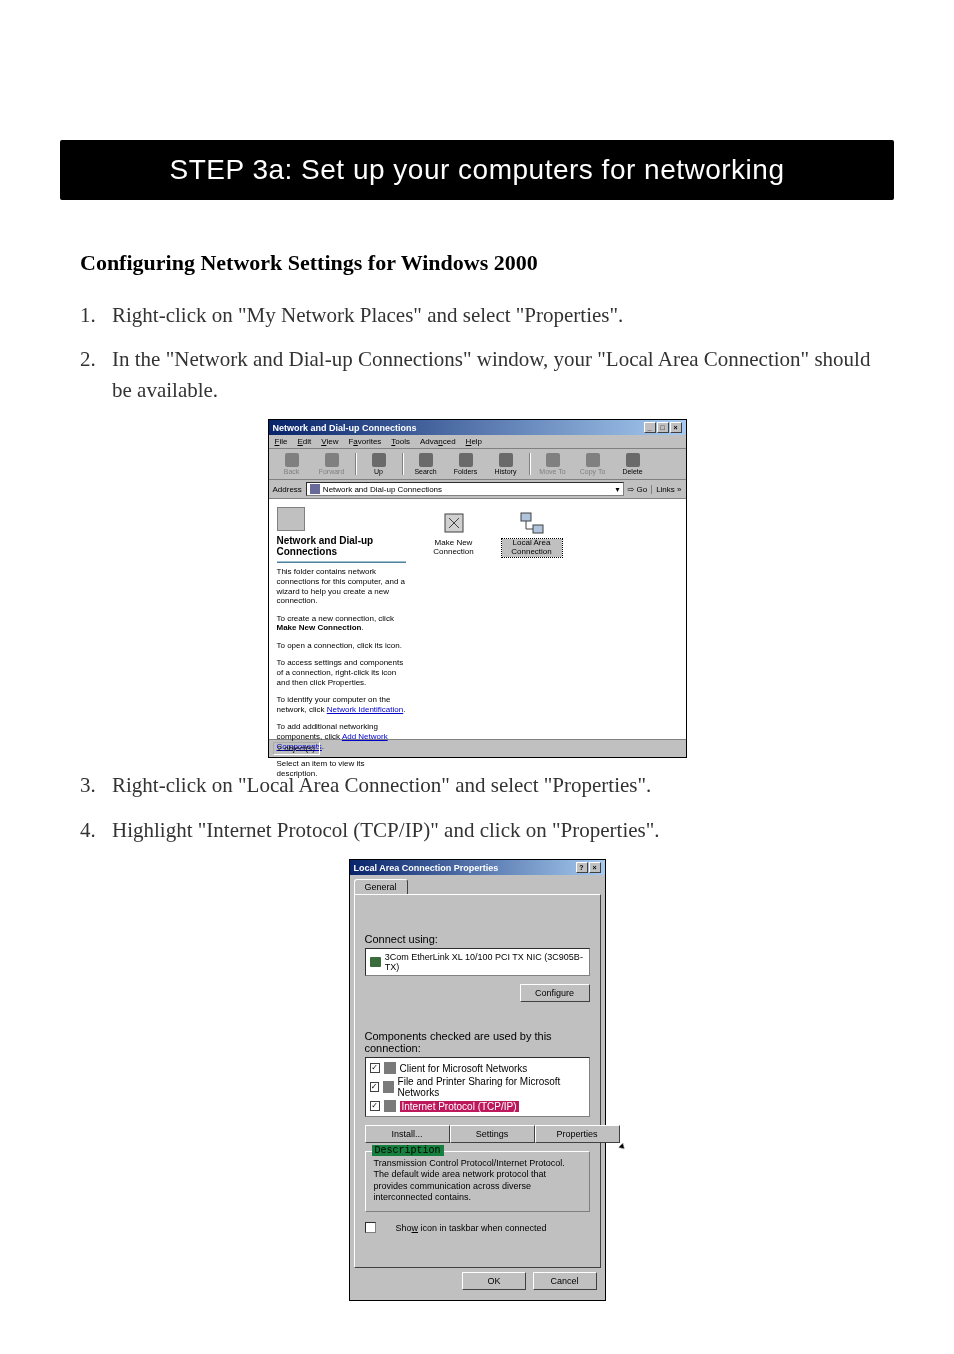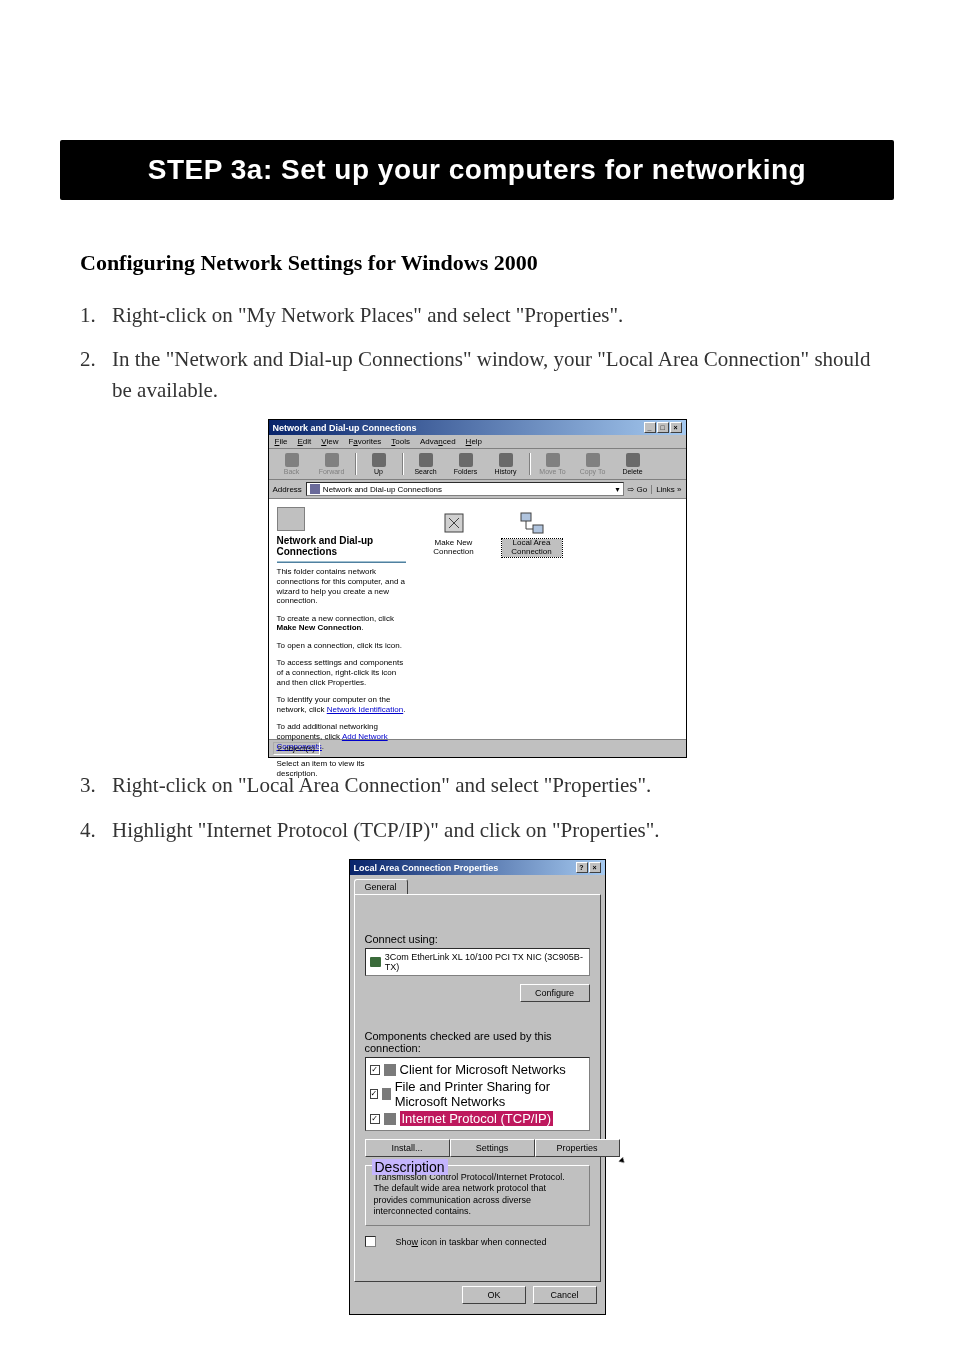--- a/index.html
+++ b/index.html
@@ -15,21 +15,21 @@
       background: #000;
       color: #fff;
       margin: 0 -20px 50px -20px;
       padding: 14px 0;
       text-align: center;
       border-radius: 2px;
     }
     .banner span {
       font-family: 'Trebuchet MS', Arial, sans-serif;
       font-size: 28px;
-      font-weight: 700;
+      font-weight: 400;
       letter-spacing: 0.5px;
     }
     h2 {
       font-size: 22px;
       font-weight: bold;
       margin-bottom: 24px;
     }
     ol {
       list-style: none;
       counter-reset: steps;
@@ -155,29 +155,29 @@
     .cfg-row { text-align:right; margin-bottom:6px; }
     .w2k-btn {
       display:inline-block; min-width:70px; padding:3px 8px;
       background:#c0c0c0;
       border:1px solid #fff; border-right-color:#404040; border-bottom-color:#404040;
       font-size:9px; text-align:center;
     }
     .comp-list {
       background:#fff; border:1px inset #808080; padding:3px 2px; margin-bottom:8px;
     }
-    .comp-item { display:flex; align-items:center; gap:4px; padding:1px 2px; font-size:13px; }
+    .comp-item { display:flex; align-items:center; gap:4px; padding:1px 2px; font-size:10px; }
     .comp-item .chk { width:10px; height:10px; background:#fff; border:1px solid #404040; display:flex; align-items:center; justify-content:center; }
     .comp-item .chk::after { content:"✓"; font-size:8px; line-height:1; color:#000; }
     .comp-item .ci-ico { width:12px; height:12px; background:#7a7a7a; }
     .comp-item.sel .ci-lbl { background:#be185d; color:#fff; padding:0 2px; }
     .btn-row3 { display:flex; justify-content:space-between; margin-bottom:8px; }
     .btn-row3 .w2k-btn { min-width:85px; }
     .groupbox { border:1px solid #808080; border-top-color:#fff; border-left-color:#fff; padding:6px 8px 8px; position:relative; margin-bottom:10px;}
-    .groupbox .gtitle { position:absolute; top:-7px; left:6px; background:#c4b5fd; padding:0 3px; font-size:14px;}
+    .groupbox .gtitle { position:absolute; top:-7px; left:6px; background:#15803d; padding:0 3px; font-size:10px;font-family:Liberation Mono, monospace;}
     .groupbox p { font-size:9px; line-height:1.25; }
     .chkrow { display:flex; align-items:center; gap:20px; margin-bottom:24px;}
     .chkrow .cb { width:11px; height:11px; background:#fff; border:1px inset #808080; }
     .dlg-btns { text-align:right; padding:0 8px 10px;}
     .dlg-btns .w2k-btn { min-width:64px; margin-left:4px;}
     .arrow-cursor {
       position: relative;
     }
     .arrow-cursor::after {
       content:"";

